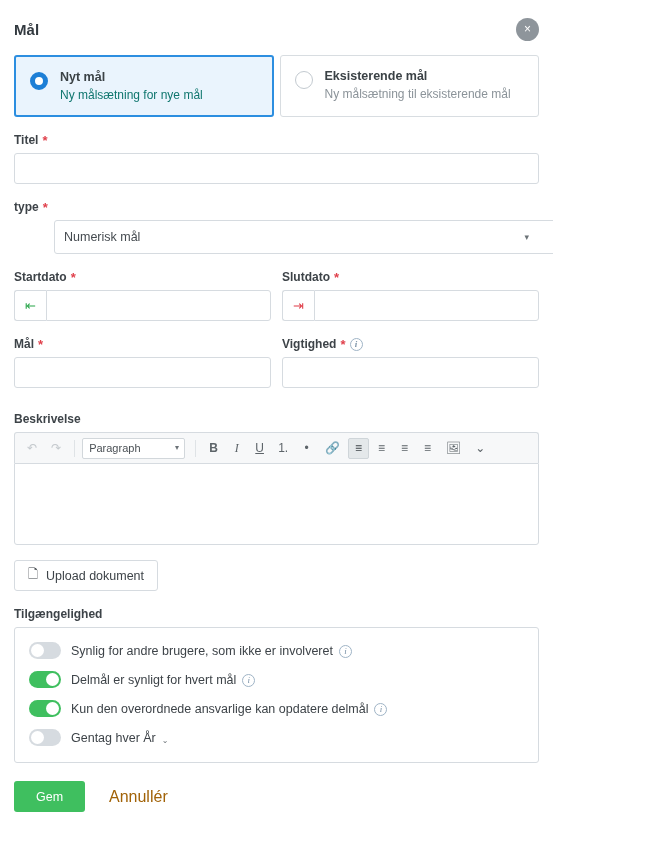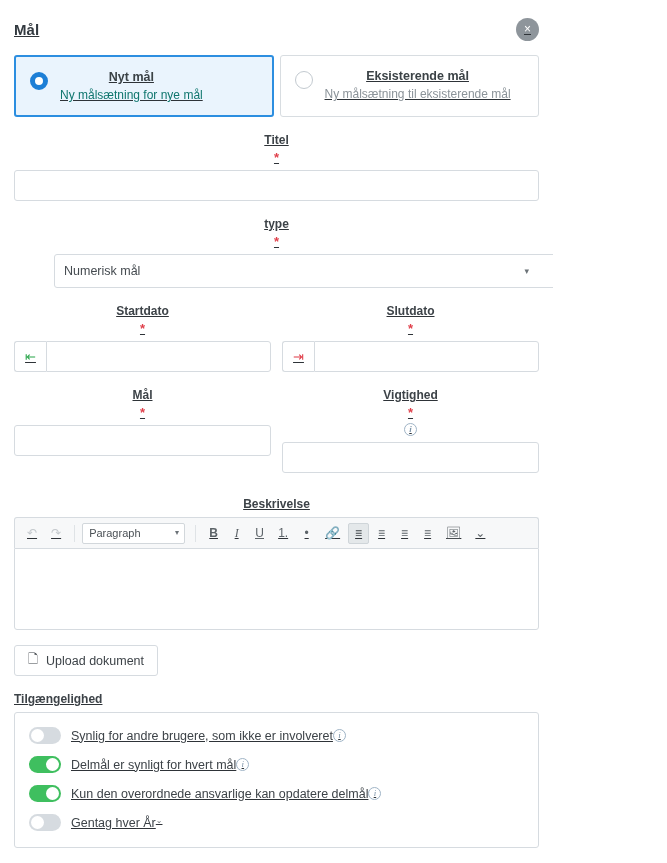--- a/index.html
+++ b/index.html
@@ -4,21 +4,21 @@
 <style>
   * { box-sizing: border-box; }
   html, body {
     margin: 0; padding: 0;
     width: 667px; height: 863px;
     background: #ffffff;
     font-family: "Liberation Sans", sans-serif;
     color: #2e3338;
     font-size: 13px;
   }
-  .page { position: relative; width: 553px; height: 863px; overflow: hidden; text-decoration: underline; }
+  .page { position: relative; width: 553px; height: 863px; overflow: hidden; }
 
   
   .header {
     display: flex; align-items: center; justify-content: space-between;
     padding: 14px 14px 0 14px;
     height: 44px;
   }
   .modal-title {
     font-size: 15px; font-weight: bold; color: #333a40;
     letter-spacing: 0.1px;
@@ -39,21 +39,20 @@
   }
   .radio-card {
     flex: 1 1 50%;
     border: 1px solid #d8dde1;
     padding: 13px 4px 13px 14px;
     display: flex; align-items: flex-start; gap: 12px;
     background: #ffffff;
     border-radius: 3px;
     cursor: pointer;
     min-height: 62px;
-    text-align: center;
   }
   .radio-card.selected {
     background: #eaf4fd;
     border: 2px solid #2c8ee0;
   }
   .radio-card.right { margin-left: 6px; }
   .radio-outer {
     width: 18px; height: 18px; border-radius: 50%;
     border: 1px solid #c3cad0; background: #fff;
     flex: 0 0 18px; margin-top: 2px;
@@ -65,21 +64,21 @@
   .radio-texts { display: flex; flex-direction: column; gap: 4px; }
   .radio-title { font-size: 12.5px; font-weight: bold; color: #3b4246; }
   .radio-sub { font-size: 12px; color: #7c95ab; }
   .radio-card.selected .radio-sub { color: #0f766e; }
   .radio-card:not(.selected) .radio-sub { color: #8b9399; }
 
   
   .field { margin: 16px 14px 0 14px; }
   .flabel {
     font-size: 12px; font-weight: bold; color: #3d4348;
-    margin-bottom: 6px; display: flex; align-items: center; gap: 4px; flex-direction: column;
+    margin-bottom: 6px; display: flex; align-items: center; gap: 4px;
   }
   .req { color: #e0404b; font-size: 13px; line-height: 1; }
   .info-i {
     display: inline-flex; align-items: center; justify-content: center;
     width: 13px; height: 13px; border-radius: 50%;
     border: 1px solid #9fb4c6; color: #7c93a8;
     font-size: 9px; font-style: italic; font-family: "Liberation Serif", serif;
     line-height: 1;
   }
   .input {
@@ -185,21 +184,21 @@
     background: #d6dbe0; position: relative; flex: 0 0 32px;
     cursor: pointer;
   }
   .switch.on { background: #3fbf5f; }
   .knob {
     position: absolute; top: 2px; left: 2px;
     width: 13px; height: 13px; border-radius: 50%;
     background: #fff;
   }
   .switch.on .knob { left: auto; right: 2px; }
-  .toggle-label { font-size: 12.5px; color: #3d4348; display: flex; align-items: flex-start; gap: 0; }
+  .toggle-label { font-size: 12.5px; color: #3d4348; display: flex; align-items: flex-end; gap: 6px; }
   .mini-chev { font-size: 8px; color: #6c7378; }
 
   
   .footer {
     display: flex; align-items: center; gap: 18px;
     margin: 18px 14px 0 14px;
   }
   .btn-save {
     background: #3fbf5f; color: #fff; border: none;
     height: 31px; width: 71px; border-radius: 3px;

